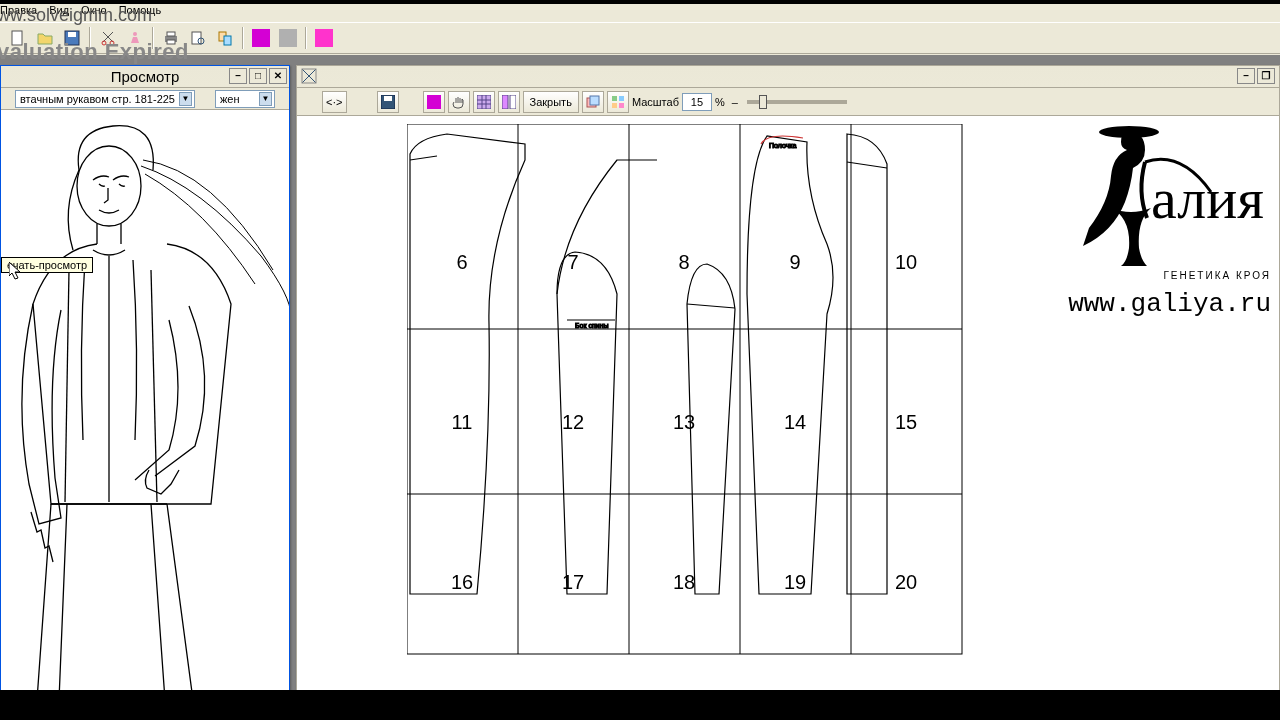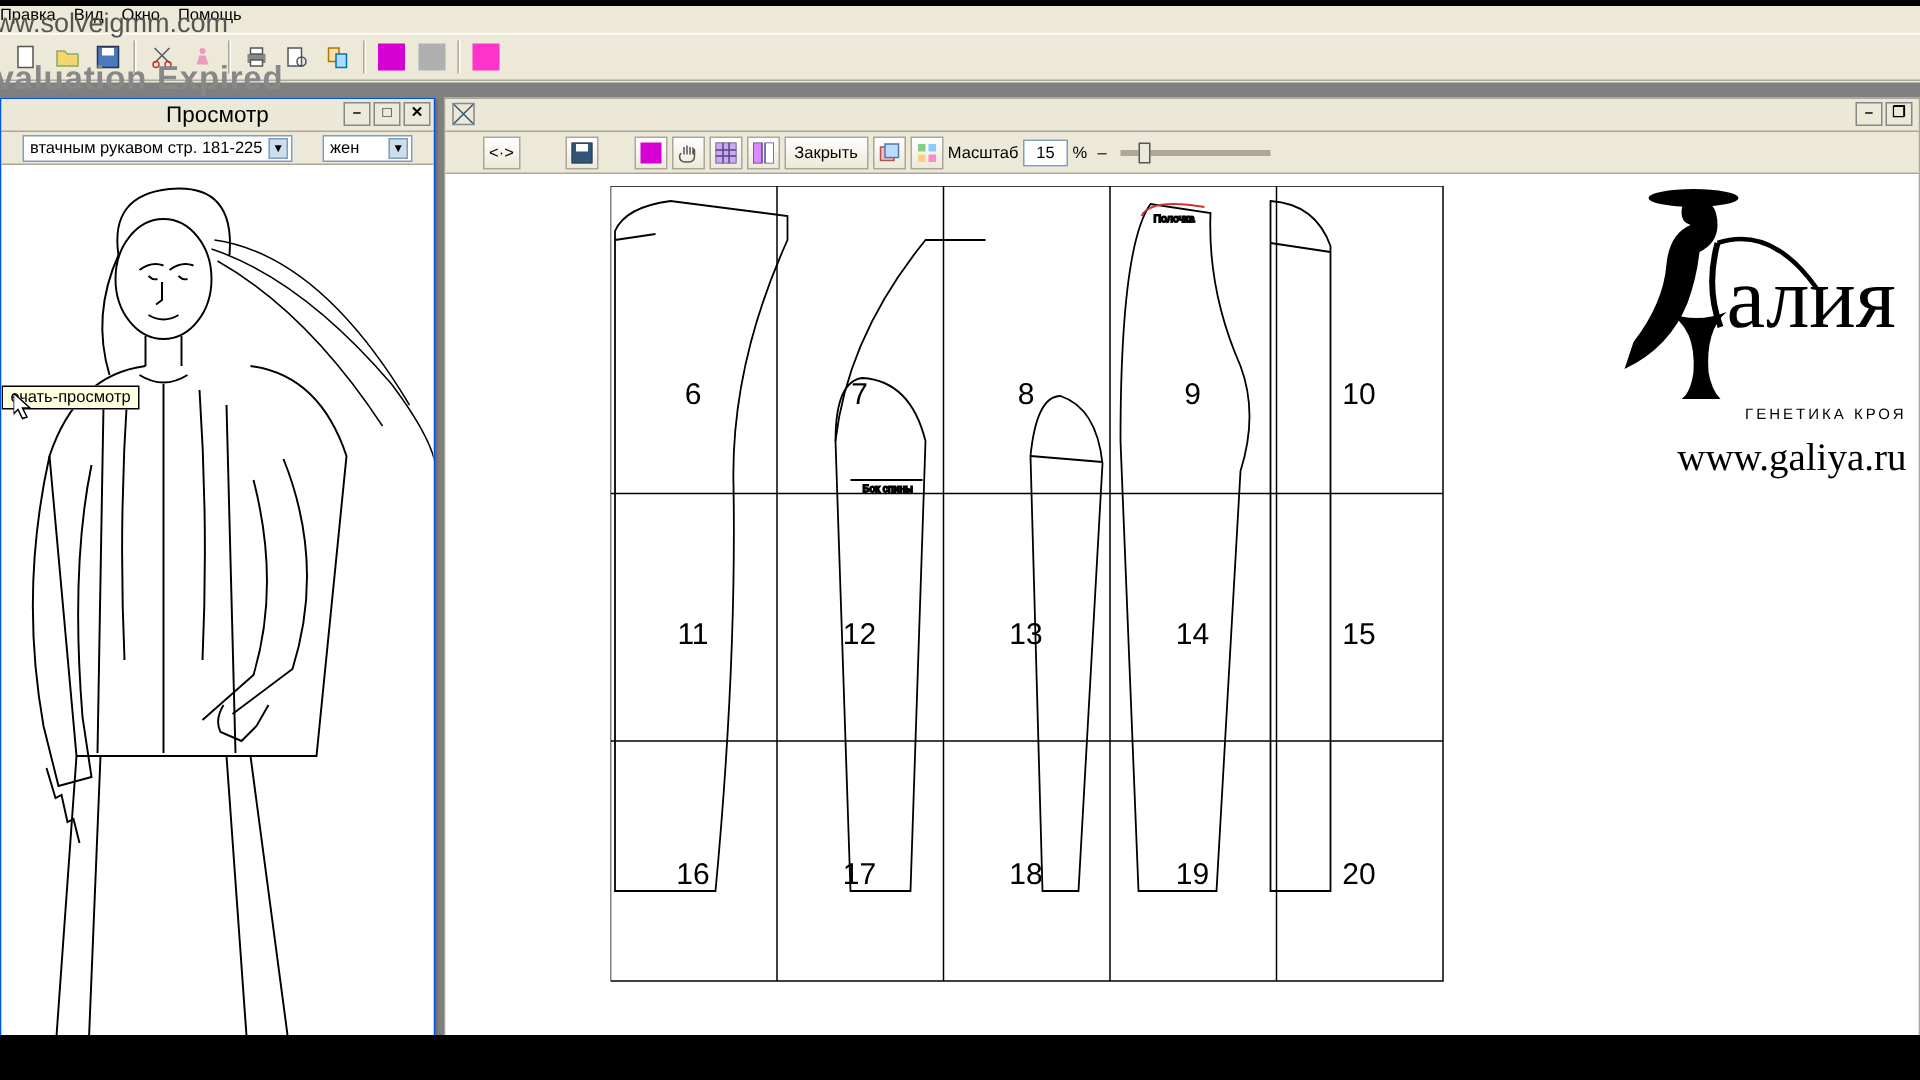--- a/index.html
+++ b/index.html
@@ -42,21 +42,21 @@
   .pattern-win .winbtns { right: 4px; }
   .corner-icon { position: absolute; left: 4px; top: 2px; width: 16px; height: 16px; }
   .pattern-toolbar { height: 28px; display: flex; align-items: center; gap: 3px; padding: 0 4px; background: #ece9d8; border-bottom: 1px solid #aca899; }
   .pbtn { height: 22px; min-width: 22px; border: 1px solid #aca899; background: linear-gradient(#fff,#ece9d8); display: flex; align-items: center; justify-content: center; padding: 0 3px; font-size: 11px; }
   .scale-box { width: 30px; height: 18px; border: 1px solid #7f9db9; background: #fff; text-align: center; font-size: 11px; line-height: 16px; }
   .slider { width: 100px; height: 4px; background: #aca899; position: relative; margin-left: 6px; }
   .slider .thumb { position: absolute; top: -5px; left: 12px; width: 8px; height: 14px; background: #ece9d8; border: 1px solid #555; }
   .pattern-canvas { background: #fff; width: 100%; height: calc(100% - 50px); position: relative; overflow: hidden; }
 
   .logo-block { position: absolute; right: 8px; top: 2px; width: 260px; text-align: right; }
-  .logo-block .url { font-family: Liberation Serif, serif; font-size: 26px; margin-top: 8px; }
+  .logo-block .url { font-family: Liberation Mono, monospace; font-size: 26px; margin-top: 8px; }
   .logo-sub { font-size: 10px; letter-spacing: 2px; font-family: Arial; }
 
   .grid-svg { position: absolute; left: 110px; top: 8px; }
 
 </style>
 </head>
 <body>
 
 <div class="letterbox-top"></div>
 <div class="letterbox-bot"></div>

